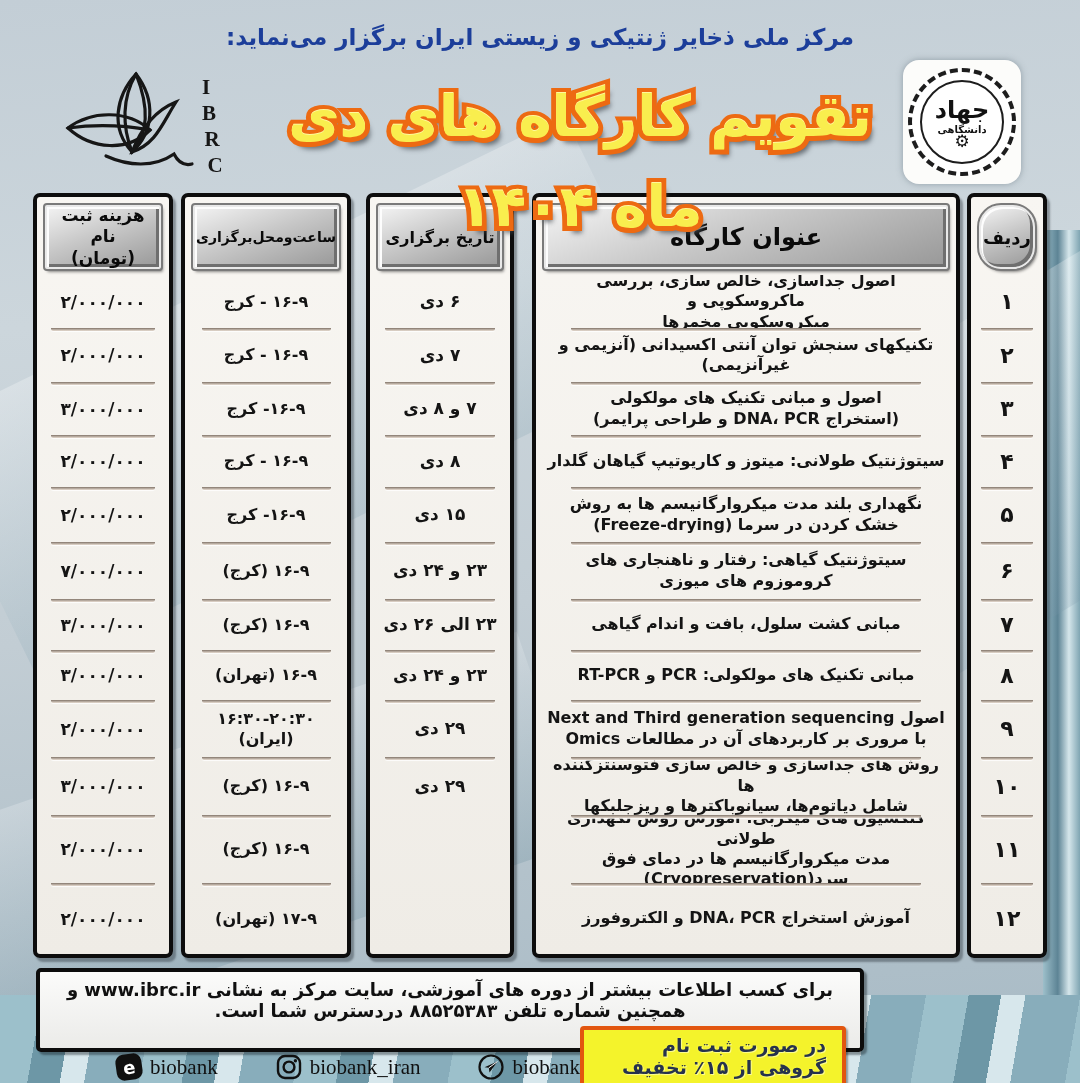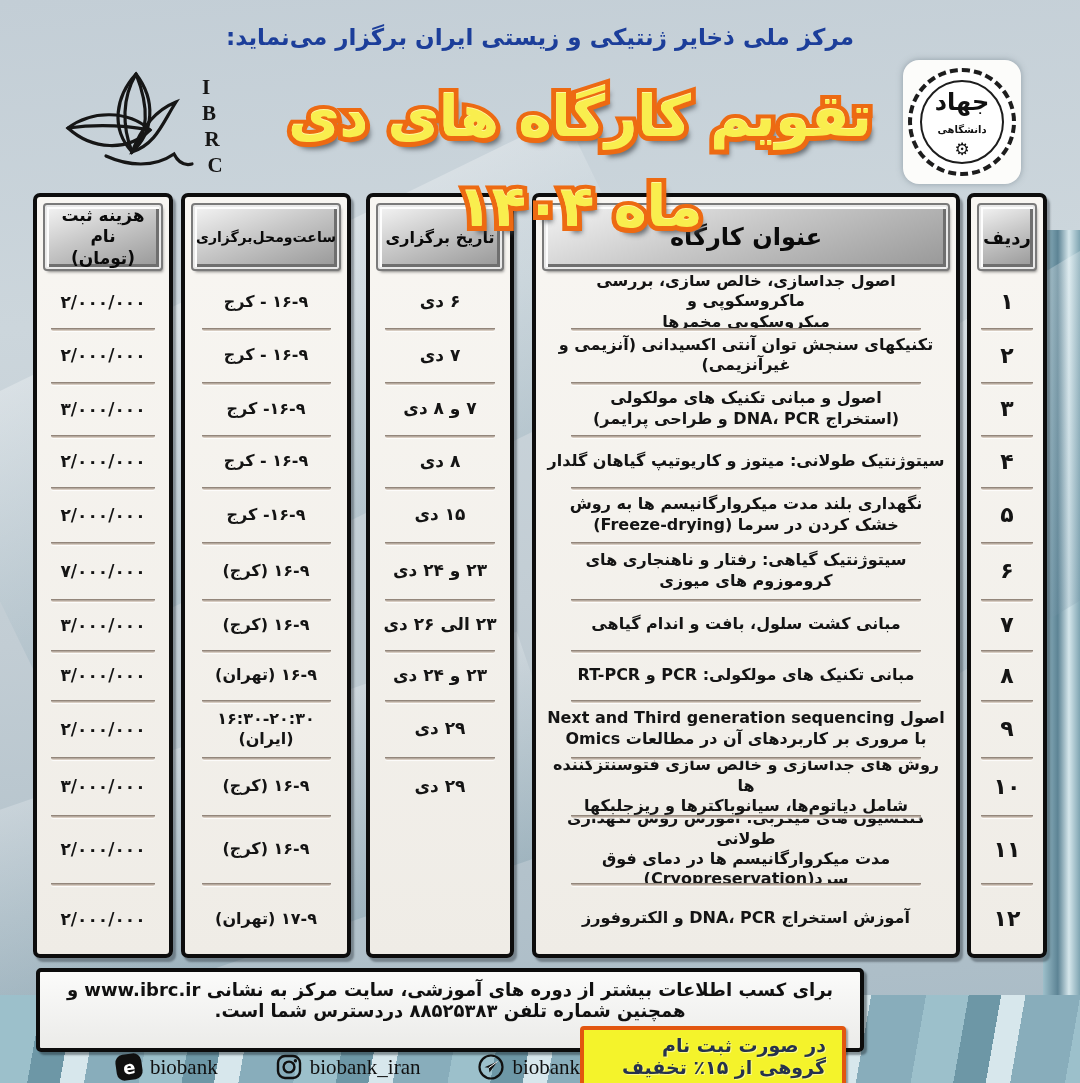--- a/index.html
+++ b/index.html
@@ -27,21 +27,21 @@
         -webkit-text-stroke:10px #ed6a12;text-shadow:5px 7px 5px rgba(70,75,82,.75);}
   .main-title .t-fill{position:absolute;left:0;top:0;width:100%;color:#f9ee4e;
         text-shadow:0 -1px 0 #fff89e;}
   .ibrc-logo{position:absolute;z-index:2;left:58px;top:66px;}
   .jahad-logo{position:absolute;z-index:2;left:903px;top:60px;width:118px;height:124px;
         background:#fcfcfa;border-radius:16px;box-shadow:0 0 6px rgba(90,105,115,.5);
         display:flex;align-items:center;justify-content:center;}
   .jahad-circle{width:100px;height:100px;border-radius:50%;border:4px dashed #1d1d1d;
         display:flex;flex-direction:column;align-items:center;justify-content:center;position:relative;background:#fff;}
   .jahad-inner{width:80px;height:80px;border-radius:50%;border:2px solid #1d1d1d;
-        display:flex;flex-direction:column;align-items:center;justify-content:center;gap:8px;}
+        display:flex;flex-direction:column;align-items:center;justify-content:center;}
   .jahad-line1{font-size:24px;font-weight:bold;color:#111;direction:rtl;line-height:1;margin-top:4px;}
   .jahad-line2{font-size:10px;font-weight:bold;color:#111;direction:rtl;margin-top:2px;}
   .jahad-gear{font-size:17px;color:#111;line-height:1;margin-top:-2px;}
   
   .col{position:absolute;z-index:1;top:193px;height:765px;box-sizing:border-box;
         background:linear-gradient(180deg,#f8f6f2,#efece6);
         border:4px solid #0d0d0d;border-radius:7px;box-shadow:3px 4px 2px rgba(25,35,42,.38);
         padding:6px;display:flex;flex-direction:column;}
   .col-cost{left:33px;width:140px;}
   .col-time{left:181px;width:170px;}
@@ -49,21 +49,21 @@
   .col-title{left:532px;width:428px;}
   .col-no{left:967px;width:80px;}
   .hdr{height:60px;margin:2px 2px 6px;border:2px solid #e9e9e9;outline:2px solid #7a7a7a;border-radius:2px;
         background:linear-gradient(160deg,#f3f3f3 0%,#c8c8c8 45%,#989898 100%);
         box-shadow:inset 2px 2px 0 #fdfdfd,inset -3px -3px 0 #6f6f6f,2px 3px 3px rgba(0,0,0,.45);
         display:flex;flex-direction:column;align-items:center;justify-content:center;
         font-weight:bold;color:#0a0a0a;text-align:center;direction:rtl;flex:0 0 auto;}
   .hdr-title{font-size:24px;}
   .hdr-date{font-size:16px;}
   .hdr-time{font-size:14px;}
-  .hdr-no{font-size:18px;}
+  .hdr-no{font-size:18px;border-radius:22px;}
   .hdr-cost{font-size:17px;line-height:1.25;}
   .rows{flex:1;display:grid;grid-template-rows:53px 54px 53px 52px 55px 57px 51px 50px 57px 58px 68px 71px;}
   .cell{position:relative;display:flex;align-items:center;justify-content:center;text-align:center;
         padding:2px 4px;font-weight:bold;color:#141414;direction:rtl;white-space:pre-line;overflow:hidden;}
   .cell:not(:first-child)::before{content:"";position:absolute;top:-2px;left:7%;right:7%;height:5px;border-radius:3px;
         background:linear-gradient(180deg,#5f544b,#8a7d72 45%,#e9ded3);box-shadow:0 1px 1px rgba(255,255,255,.85);}
   .cell-title{font-size:16px;line-height:1.28;}
   .cell-date{font-size:17px;line-height:1.2;}
   .cell-time{font-size:16px;line-height:1.25;}
   .cell-cost{font-size:17px;}

